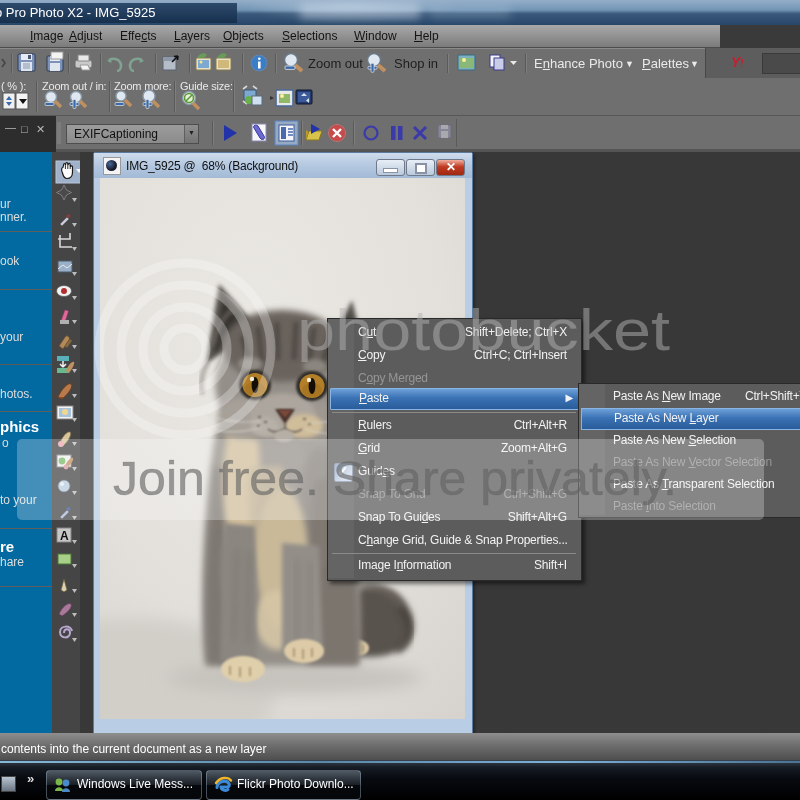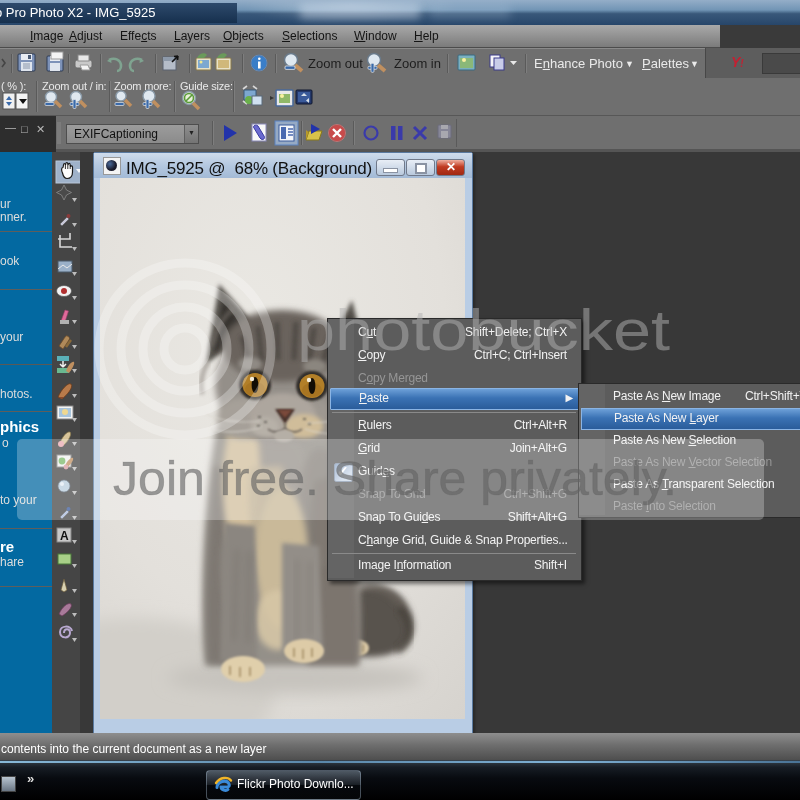--- a/index.html
+++ b/index.html
@@ -87,21 +87,21 @@
 
     <rect x="458" y="6" width="17" height="15" rx="1" fill="#7ab0c0" stroke="#3a6a80"></rect>
     <rect x="460" y="9" width="13" height="10" fill="#8ab878"></rect>
       <circle cx="464" cy="11" r="2" fill="#f8f0a0"></circle>
 
     <rect x="490" y="6" width="10" height="12" fill="#f4f4f8" stroke="#3a3a8a"></rect>
     <rect x="494" y="9" width="10" height="12" fill="#c8cce8" stroke="#3a3a8a"></rect>
     <path d="M510,12 l7,0 l-3.5,4 Z" fill="#e8e8e8"></path>
   </svg>
   <span class="abs" style="left:308px;top:7px;font-size:13px;color:#1e1e1e;">Zoom out</span>
-  <span class="abs" style="left:394px;top:7px;font-size:13px;color:#1e1e1e;">Zoom in</span>
+  <span class="abs" style="left:394px;top:7px;font-size:13px;color:#1e1e1e;">Shop in</span>
   <span class="abs" style="left:534px;top:7px;font-size:13px;color:#eaeaea;">E<u>n</u>hance Photo</span>
   <span class="abs" style="left:625px;top:10px;font-size:9px;color:#eaeaea;">▼</span>
   <span class="abs" style="left:642px;top:7px;font-size:13px;color:#eaeaea;"><u>P</u>alettes</span>
   <span class="abs" style="left:690px;top:10px;font-size:9px;color:#eaeaea;">▼</span>
 
   <div class="abs" style="left:705px;top:-1px;width:95px;height:30px;background:#5d5d5d;border-left:1px solid #474747;">
     <span style="position:absolute;left:25px;top:6px;color:#c42032;font-weight:bold;font-size:14px;font-style:italic;">Y<span style="font-size:10px;">!</span></span>
     <div class="abs" style="left:56px;top:5px;width:44px;height:19px;background:#4a4a4a;border:1px solid #3a3a3a;"></div>
   </div>
 </div>
@@ -300,21 +300,21 @@
     <path d="M12,481 C12,476 18,476 18,481 C18,487 8,487 8,480 C8,473 19,473 20,479" fill="none" stroke="#b8a8d0" stroke-width="2"></path>
         <path d="M20,486 l5,0 l-2.5,4 Z" fill="#bdbdbd"></path>
   </svg>
   </div>
 
   <div class="abs" id="imgwin" style="left:93px;top:0;width:378px;height:580px;background:#b9cde5;border:1px solid #5a7aa0;border-radius:2px 2px 0 0;box-shadow:2px 2px 3px rgba(0,0,0,0.28);">
     <div class="abs" style="left:0;top:0;width:378px;height:25px;background:linear-gradient(180deg,#cfdcec,#b4c8e0 50%,#a3bad6);">
       <div class="abs" style="left:9px;top:4px;width:16px;height:16px;background:#f4f4f4;border:1px solid #999;">
         <div class="abs" style="left:2px;top:2px;width:11px;height:11px;border-radius:50%;background:radial-gradient(circle at 35% 35%,#4a6a9a,#1a1a2a 60%);"></div>
       </div>
-      <span class="abs" style="left:32px;top:6px;font-size:17px;letter-spacing:-0.2px;color:#111;text-align:center;">IMG_5925 @&nbsp;&nbsp;68% (Background)</span>
+      <span class="abs" style="left:32px;top:6px;font-size:12px;letter-spacing:-0.2px;color:#111;text-align:center;">IMG_5925 @&nbsp;&nbsp;68% (Background)</span>
 
       <div class="abs" style="left:282px;top:6px;width:27px;height:15px;background:linear-gradient(180deg,#e8eef6,#b9c9dd);border:1px solid #70798a;border-radius:3px;">
           <div class="abs" style="left:6px;top:8px;width:13px;height:3px;background:#fff;border:1px solid #8a93a3;"></div>
         </div>
       <div class="abs" style="left:312px;top:6px;width:27px;height:15px;background:linear-gradient(180deg,#e8eef6,#b9c9dd);border:1px solid #70798a;border-radius:3px;">
           <div class="abs" style="left:8px;top:3px;width:8px;height:7px;background:#fff;border:2px solid #8a93a3;"></div>
         </div>
       <div class="abs" style="left:342px;top:6px;width:27px;height:15px;background:linear-gradient(180deg,#f0b0a0,#c03b22 45%,#a02812);border:1px solid #70798a;border-radius:3px;color:#fff;font-weight:bold;">
           <span class="abs" style="left:9px;top:0px;font-size:12px;">✕</span>
         </div>
@@ -422,20 +422,29 @@
 </div>
 
 <div class="abs" style="left:0;top:733px;width:800px;height:27px;background:linear-gradient(180deg,#8e8e8e,#6e6e6e 45%,#4e4e4e);color:#fff;font-size:12px;">
   <span class="abs" style="left:1px;top:9px;">contents into the current document as a new layer</span>
 </div>
 
 <div class="abs" id="taskbar" style="left:0;top:760px;width:800px;height:40px;background:linear-gradient(180deg,#39434e 0%,#171d25 18%,#080b10 45%,#000 100%);">
   <div class="abs" style="left:0;top:1px;width:800px;height:2px;background:linear-gradient(90deg,#88b8d8,#5a87aa 40%,#7fb0d4 70%,#4a7396);"></div>
   <div class="abs" style="left:1px;top:16px;width:13px;height:14px;background:linear-gradient(180deg,#b8c4d0,#6a7684);border:1px solid #444;"></div>
   <div class="abs" style="left:27px;top:11px;color:#ddd;font-size:13px;font-weight:bold;">»</div>
+  <div class="abs" style="left:46px;top:10px;width:154px;height:28px;border:1px solid rgba(170,190,210,0.4);border-radius:4px;background:linear-gradient(180deg,rgba(140,155,170,0.5) 0%,rgba(70,80,92,0.35) 48%,rgba(8,12,18,0.3) 52%,rgba(20,26,34,0.25) 100%);color:#fff;font-size:12px;">
+    <svg class="abs" style="left:7px;top:6px;" width="18" height="16" xmlns="http://www.w3.org/2000/svg">
+      <circle cx="5" cy="5" r="3.4" fill="#7ab648"></circle>
+        <path d="M1,14 C1,9 9,9 9,14 Z" fill="#7ab648"></path>
+      <circle cx="12" cy="6" r="3.4" fill="#4a8ac8"></circle>
+        <path d="M8,15 C8,10 16,10 16,15 Z" fill="#4a8ac8"></path>
+    </svg>
+    <span class="abs" style="left:30px;top:6px;">Windows Live Mess...</span>
+  </div>
   <div class="abs" style="left:206px;top:10px;width:153px;height:28px;border:1px solid rgba(170,190,210,0.4);border-radius:4px;background:linear-gradient(180deg,rgba(140,155,170,0.5) 0%,rgba(70,80,92,0.35) 48%,rgba(8,12,18,0.3) 52%,rgba(20,26,34,0.25) 100%);color:#fff;font-size:12px;">
     <svg class="abs" style="left:7px;top:5px;" width="19" height="18" xmlns="http://www.w3.org/2000/svg">
       <path d="M3,11.5 C3,5 13,3 15,8 C16,10.5 14,11 12,11 L7,11 C7,14 12,15.5 14,13.5" stroke="#3a8ad8" stroke-width="3" fill="none" stroke-linecap="round"></path>
       <path d="M2,7 C6,1 14,0.5 17,4.5" stroke="#f0b428" stroke-width="2.4" fill="none" stroke-linecap="round"></path>
     </svg>
     <span class="abs" style="left:30px;top:6px;">Flickr Photo Downlo...</span>
   </div>
 </div>
 
 <div class="abs" id="ctxmenu" style="left:327px;top:318px;width:253px;height:261px;background:#5c5c5c;border:1px solid #2a2a2a;box-shadow:3px 3px 4px rgba(0,0,0,0.5);color:#f2f2f2;font-size:12px;letter-spacing:-0.2px;white-space:nowrap;z-index:40;">
@@ -446,21 +455,21 @@
     <span class="abs" style="right:14px;top:29px;">Ctrl+C; Ctrl+Insert</span>
   <span class="abs" style="left:30px;top:52px;color:#969696;">C<u>o</u>py Merged</span>
   <div class="abs" style="left:2px;top:69px;width:248px;height:20px;background:linear-gradient(180deg,#6da0d8,#3a72b4 45%,#2a5c9a);border:1px solid #8ab4e4;border-radius:1px;">
     <span class="abs" style="left:28px;top:2px;"><u>P</u>aste</span>
     <span class="abs" style="right:6px;top:3px;font-size:10px;">▶</span>
   </div>
   <div class="abs" style="left:4px;top:93px;width:244px;border-top:1px solid #8a8a8a;"></div>
   <span class="abs" style="left:30px;top:99px;"><u>R</u>ulers</span>
     <span class="abs" style="right:14px;top:99px;">Ctrl+Alt+R</span>
   <span class="abs" style="left:30px;top:122px;"><u>G</u>rid</span>
-    <span class="abs" style="right:14px;top:122px;">Join+Alt+G</span>
+    <span class="abs" style="right:14px;top:122px;">Zoom+Alt+G</span>
   <div class="abs" style="left:6px;top:144px;width:17px;height:17px;background:linear-gradient(135deg,#8fa8c8,#cdd9ea 70%);border:1px solid #8a9ab0;border-radius:2px;">
       <span class="abs" style="left:2px;top:-1px;color:#fff;font-size:14px;font-weight:bold;">✓</span>
     </div>
   <span class="abs" style="left:30px;top:145px;">Guid<u>e</u>s</span>
   <span class="abs" style="left:30px;top:168px;color:#969696;">Snap To Grid</span>
     <span class="abs" style="right:14px;top:168px;color:#969696;">Ctrl+Shift+G</span>
   <span class="abs" style="left:30px;top:191px;">Snap To Gui<u>d</u>es</span>
     <span class="abs" style="right:14px;top:191px;">Shift+Alt+G</span>
   <span class="abs" style="left:30px;top:214px;">C<u>h</u>ange Grid, Guide &amp; Snap Properties...</span>
   <div class="abs" style="left:4px;top:234px;width:244px;border-top:1px solid #8a8a8a;"></div>

